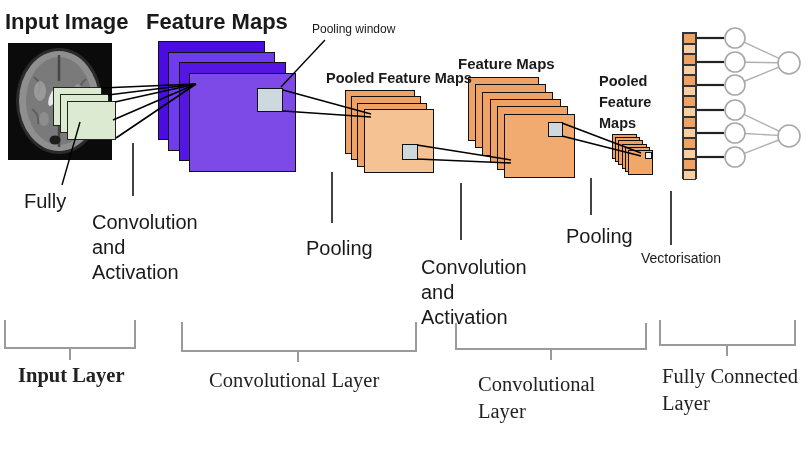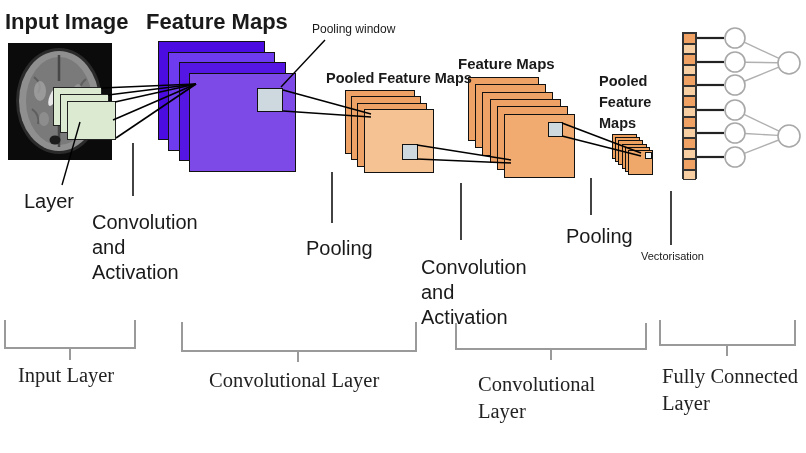--- a/index.html
+++ b/index.html
@@ -34,28 +34,28 @@
 
 <div id="canvas" style="--line: #000000; --tick: #222222; --bracket: #9a9a9a; --text: #1a1a1a; --filter-green: #dcead2; --pw-fill: #cdd9de;">
 
   <div class="lbl bold nowrap" style="left:5px; top:9px; font-size:22px;">Input Image</div>
   <div class="lbl bold nowrap" style="left:146px; top:9px; font-size:22px;">Feature Maps</div>
   <div class="lbl nowrap" style="left:312px; top:22px; font-size:12px;">Pooling window</div>
   <div class="lbl bold nowrap" style="left:326px; top:70px; font-size:14.5px;">Pooled Feature Maps</div>
   <div class="lbl bold nowrap" style="left:458px; top:55px; font-size:15px;">Feature Maps</div>
   <div class="lbl bold" style="left:599px; top:71px; font-size:14.5px; width:62px; line-height:21px;">Pooled Feature Maps</div>
 
-  <div class="lbl nowrap" style="left:24px; top:190px; font-size:20px;">Layer</div>
+  <div class="lbl nowrap" style="left:24px; top:190px; font-size:20px;">Fully</div>
   <div class="lbl" style="left:92px; top:210px; font-size:20px; width:118px; line-height:25px;">Convolution and Activation</div>
   <div class="lbl nowrap" style="left:306px; top:237px; font-size:20px;">Pooling</div>
   <div class="lbl" style="left:421px; top:255px; font-size:20px; width:118px; line-height:25px;">Convolution and Activation</div>
   <div class="lbl nowrap" style="left:566px; top:225px; font-size:20px;">Pooling</div>
-  <div class="lbl nowrap" style="left:641px; top:250px; font-size:11px;">Vectorisation</div>
+  <div class="lbl nowrap" style="left:641px; top:250px; font-size:14px;">Vectorisation</div>
 
-  <div class="lbl serif nowrap" style="left:18px; top:364px; font-size:20.5px;">Input Layer</div>
+  <div class="lbl serif nowrap" style="left:18px; top:364px; font-size:20.5px;font-weight:bold;">Input Layer</div>
   <div class="lbl serif nowrap" style="left:209px; top:369px; font-size:20.5px;">Convolutional Layer</div>
   <div class="lbl serif" style="left:478px; top:371px; font-size:20.5px; width:140px; line-height:27px;">Convolutional Layer</div>
   <div class="lbl serif" style="left:662px; top:363px; font-size:20.5px; width:145px; line-height:27px;">Fully Connected Layer</div>
 
   <div class="input-image" style="left:8px; top:43px; width:104px; height:117px;">
     <svg width="104" height="117" viewBox="0 0 104 117">
       <rect width="104" height="117" fill="#0b0b0b"></rect>
       <ellipse cx="51" cy="58" rx="43" ry="53" fill="#2a2a2a"></ellipse>
       <ellipse cx="51" cy="58" rx="40" ry="50" fill="#8f8f8f"></ellipse>
       <ellipse cx="51" cy="58" rx="33" ry="44" fill="#7a7a7a"></ellipse>

